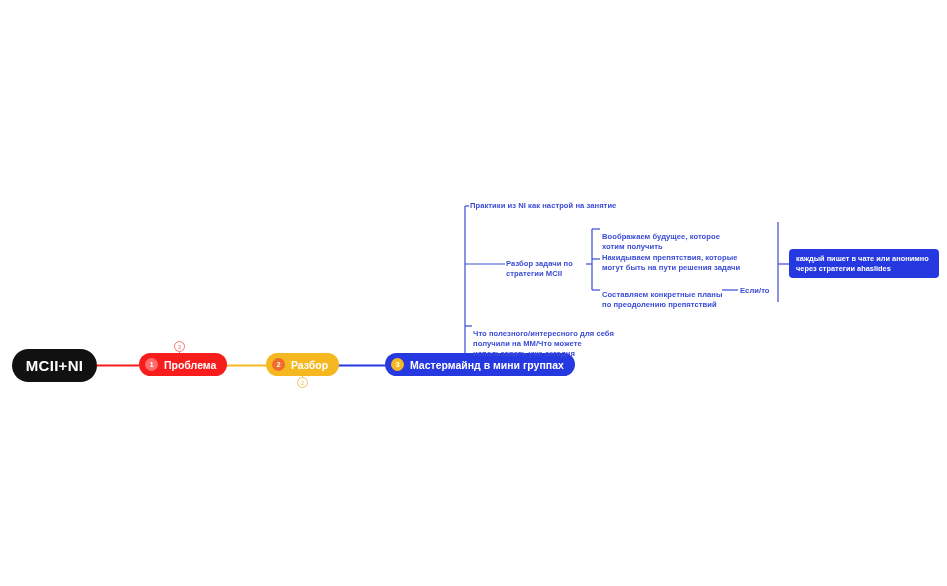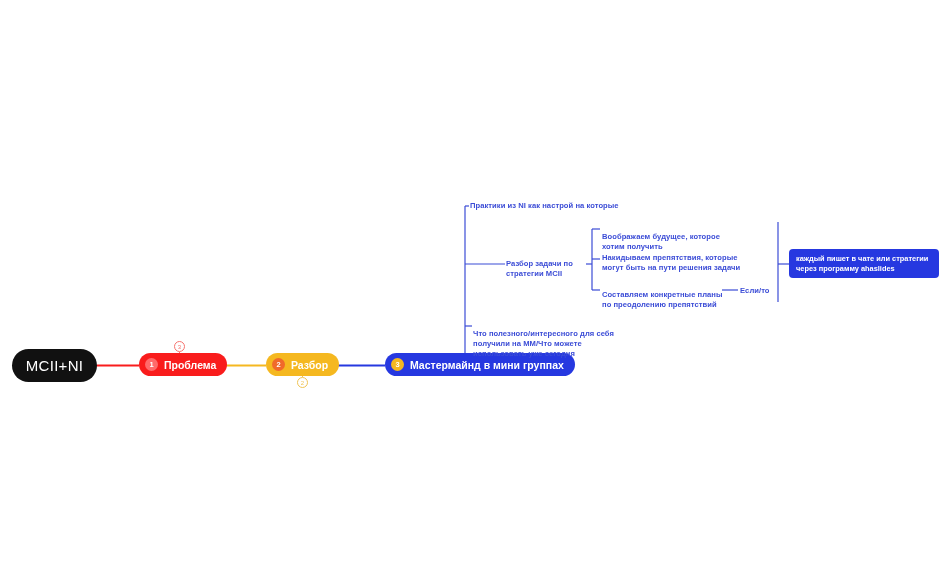--- a/index.html
+++ b/index.html
@@ -26,21 +26,21 @@
   }
   
   .root-node {
     left: 12px; top: 349px;
     width: 85px; height: 33px;
     background: #111111;
     border-radius: 17px;
     justify-content: center;
     color: #ffffff;
     font-size: 15px;
-    font-weight: normal;
+    font-weight: bold;
     letter-spacing: 0.3px;
   }
   
   .pill {
     border-radius: 14px;
     height: 23px;
     padding: 0 11px 0 6px;
     color: #ffffff;
     font-size: 10.5px;
     font-weight: bold;
@@ -170,23 +170,23 @@
   <span class="badge">2</span>
   <span>Разбор</span>
 </div>
 <div class="ring-badge ring-zadachi">2</div>
 
 <div class="node pill node-mastermind">
   <span class="badge">3</span>
   <span>Мастермайнд в мини группах</span>
 </div>
 
-<div class="leaf leaf-practices">Практики из NI как настрой на которые</div>
+<div class="leaf leaf-practices">Практики из NI как настрой на занятие</div>
 <div class="leaf leaf-razbor">Разбор задачи по стратегии MCII</div>
 <div class="leaf leaf-chto">Что полезного/интересного для себя получили на ММ/Что можете использовать уже сегодня</div>
 
 <div class="leaf leaf-sub1">Воображаем будущее, которое хотим получить</div>
 <div class="leaf leaf-sub2">Накидываем препятствия, которые могут быть на пути решения задачи</div>
 <div class="leaf leaf-sub3">Составляем конкретные планы по преодолению препятствий</div>
 
 <div class="leaf leaf-esli">Если/то</div>
 
-<div class="callout">каждый пишет в чате или стратегии через программу ahaslides</div>
+<div class="callout">каждый пишет в чате или анонимно через стратегии ahaslides</div>
 
 </body></html>

